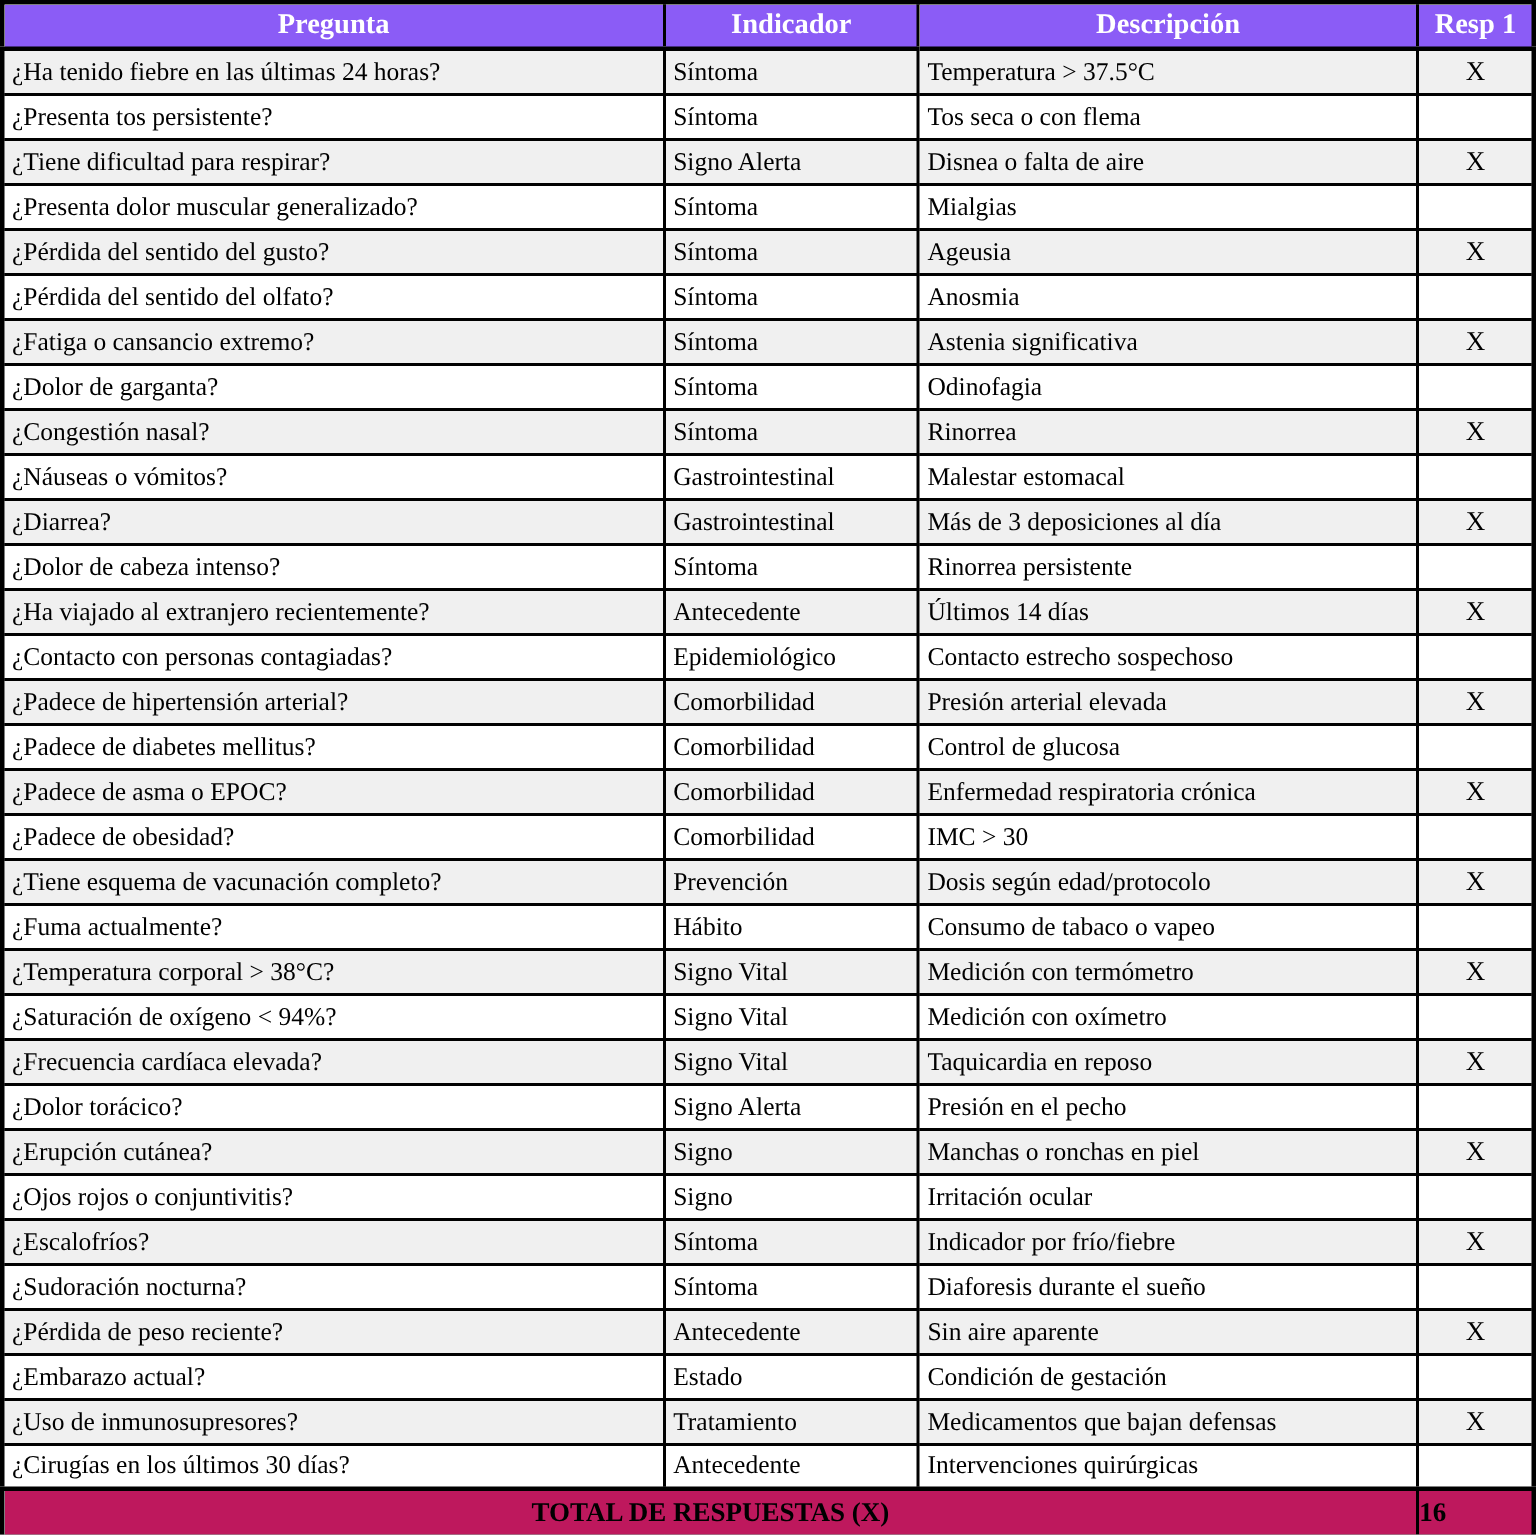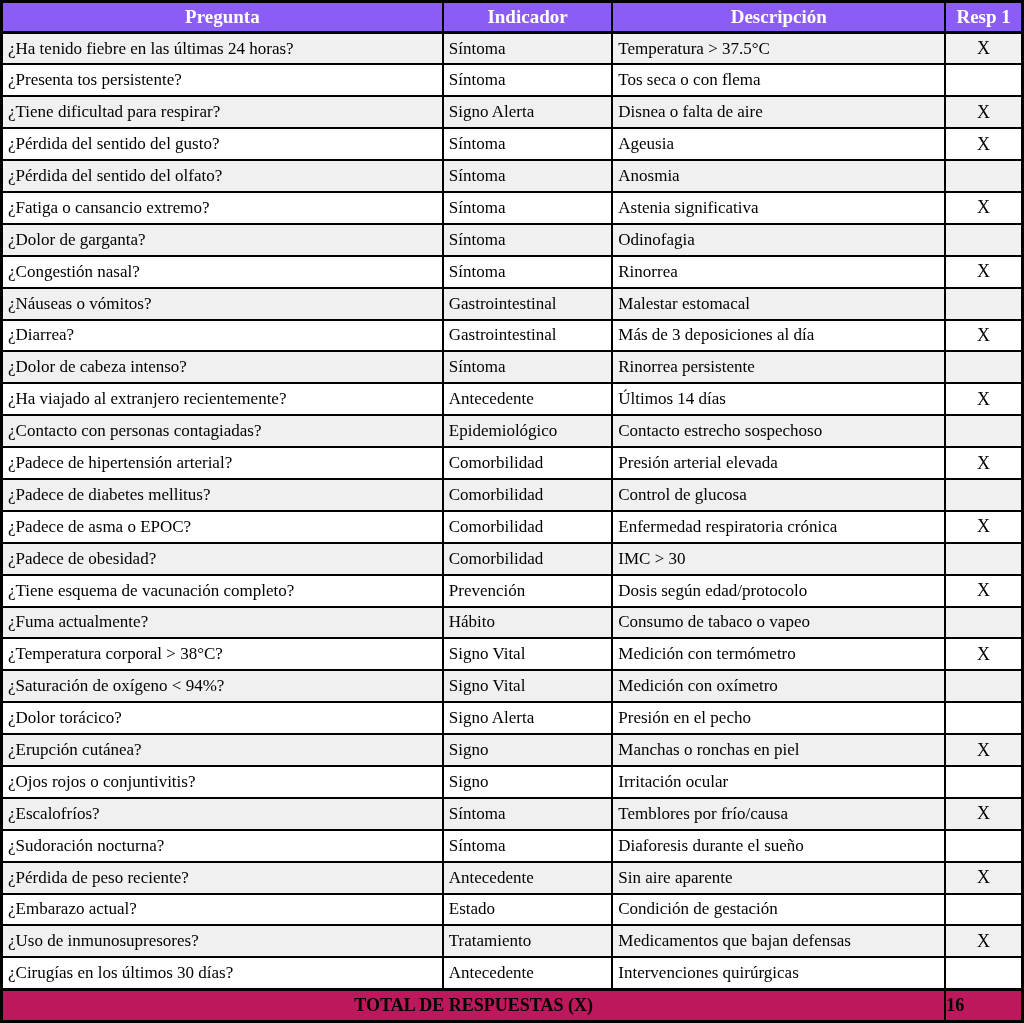--- a/index.html
+++ b/index.html
@@ -91,20 +91,26 @@
     <td>Tos seca o con flema</td>
     <td class="resp-cell"></td>
   </tr>
       <tr>
     <td>¿Tiene dificultad para respirar?</td>
     <td>Signo Alerta</td>
     <td>Disnea o falta de aire</td>
     <td class="resp-cell">X</td>
   </tr>
       <tr>
+    <td>¿Presenta dolor muscular generalizado?</td>
+    <td>Síntoma</td>
+    <td>Mialgias</td>
+    <td class="resp-cell"></td>
+  </tr>
+      <tr>
     <td>¿Pérdida del sentido del gusto?</td>
     <td>Síntoma</td>
     <td>Ageusia</td>
     <td class="resp-cell">X</td>
   </tr>
       <tr>
     <td>¿Pérdida del sentido del olfato?</td>
     <td>Síntoma</td>
     <td>Anosmia</td>
     <td class="resp-cell"></td>
@@ -199,41 +205,47 @@
     <td>Medición con termómetro</td>
     <td class="resp-cell">X</td>
   </tr>
       <tr>
     <td>¿Saturación de oxígeno &lt; 94%?</td>
     <td>Signo Vital</td>
     <td>Medición con oxímetro</td>
     <td class="resp-cell"></td>
   </tr>
       <tr>
+    <td>¿Frecuencia cardíaca elevada?</td>
+    <td>Signo Vital</td>
+    <td>Taquicardia en reposo</td>
+    <td class="resp-cell">X</td>
+  </tr>
+      <tr>
     <td>¿Dolor torácico?</td>
     <td>Signo Alerta</td>
     <td>Presión en el pecho</td>
     <td class="resp-cell"></td>
   </tr>
       <tr>
     <td>¿Erupción cutánea?</td>
     <td>Signo</td>
     <td>Manchas o ronchas en piel</td>
     <td class="resp-cell">X</td>
   </tr>
       <tr>
     <td>¿Ojos rojos o conjuntivitis?</td>
     <td>Signo</td>
     <td>Irritación ocular</td>
     <td class="resp-cell"></td>
   </tr>
       <tr>
     <td>¿Escalofríos?</td>
     <td>Síntoma</td>
-    <td>Temblores por frío/causa</td>
+    <td>Indicador por frío/fiebre</td>
     <td class="resp-cell">X</td>
   </tr>
       <tr>
     <td>¿Sudoración nocturna?</td>
     <td>Síntoma</td>
     <td>Diaforesis durante el sueño</td>
     <td class="resp-cell"></td>
   </tr>
       <tr>
     <td>¿Pérdida de peso reciente?</td>

